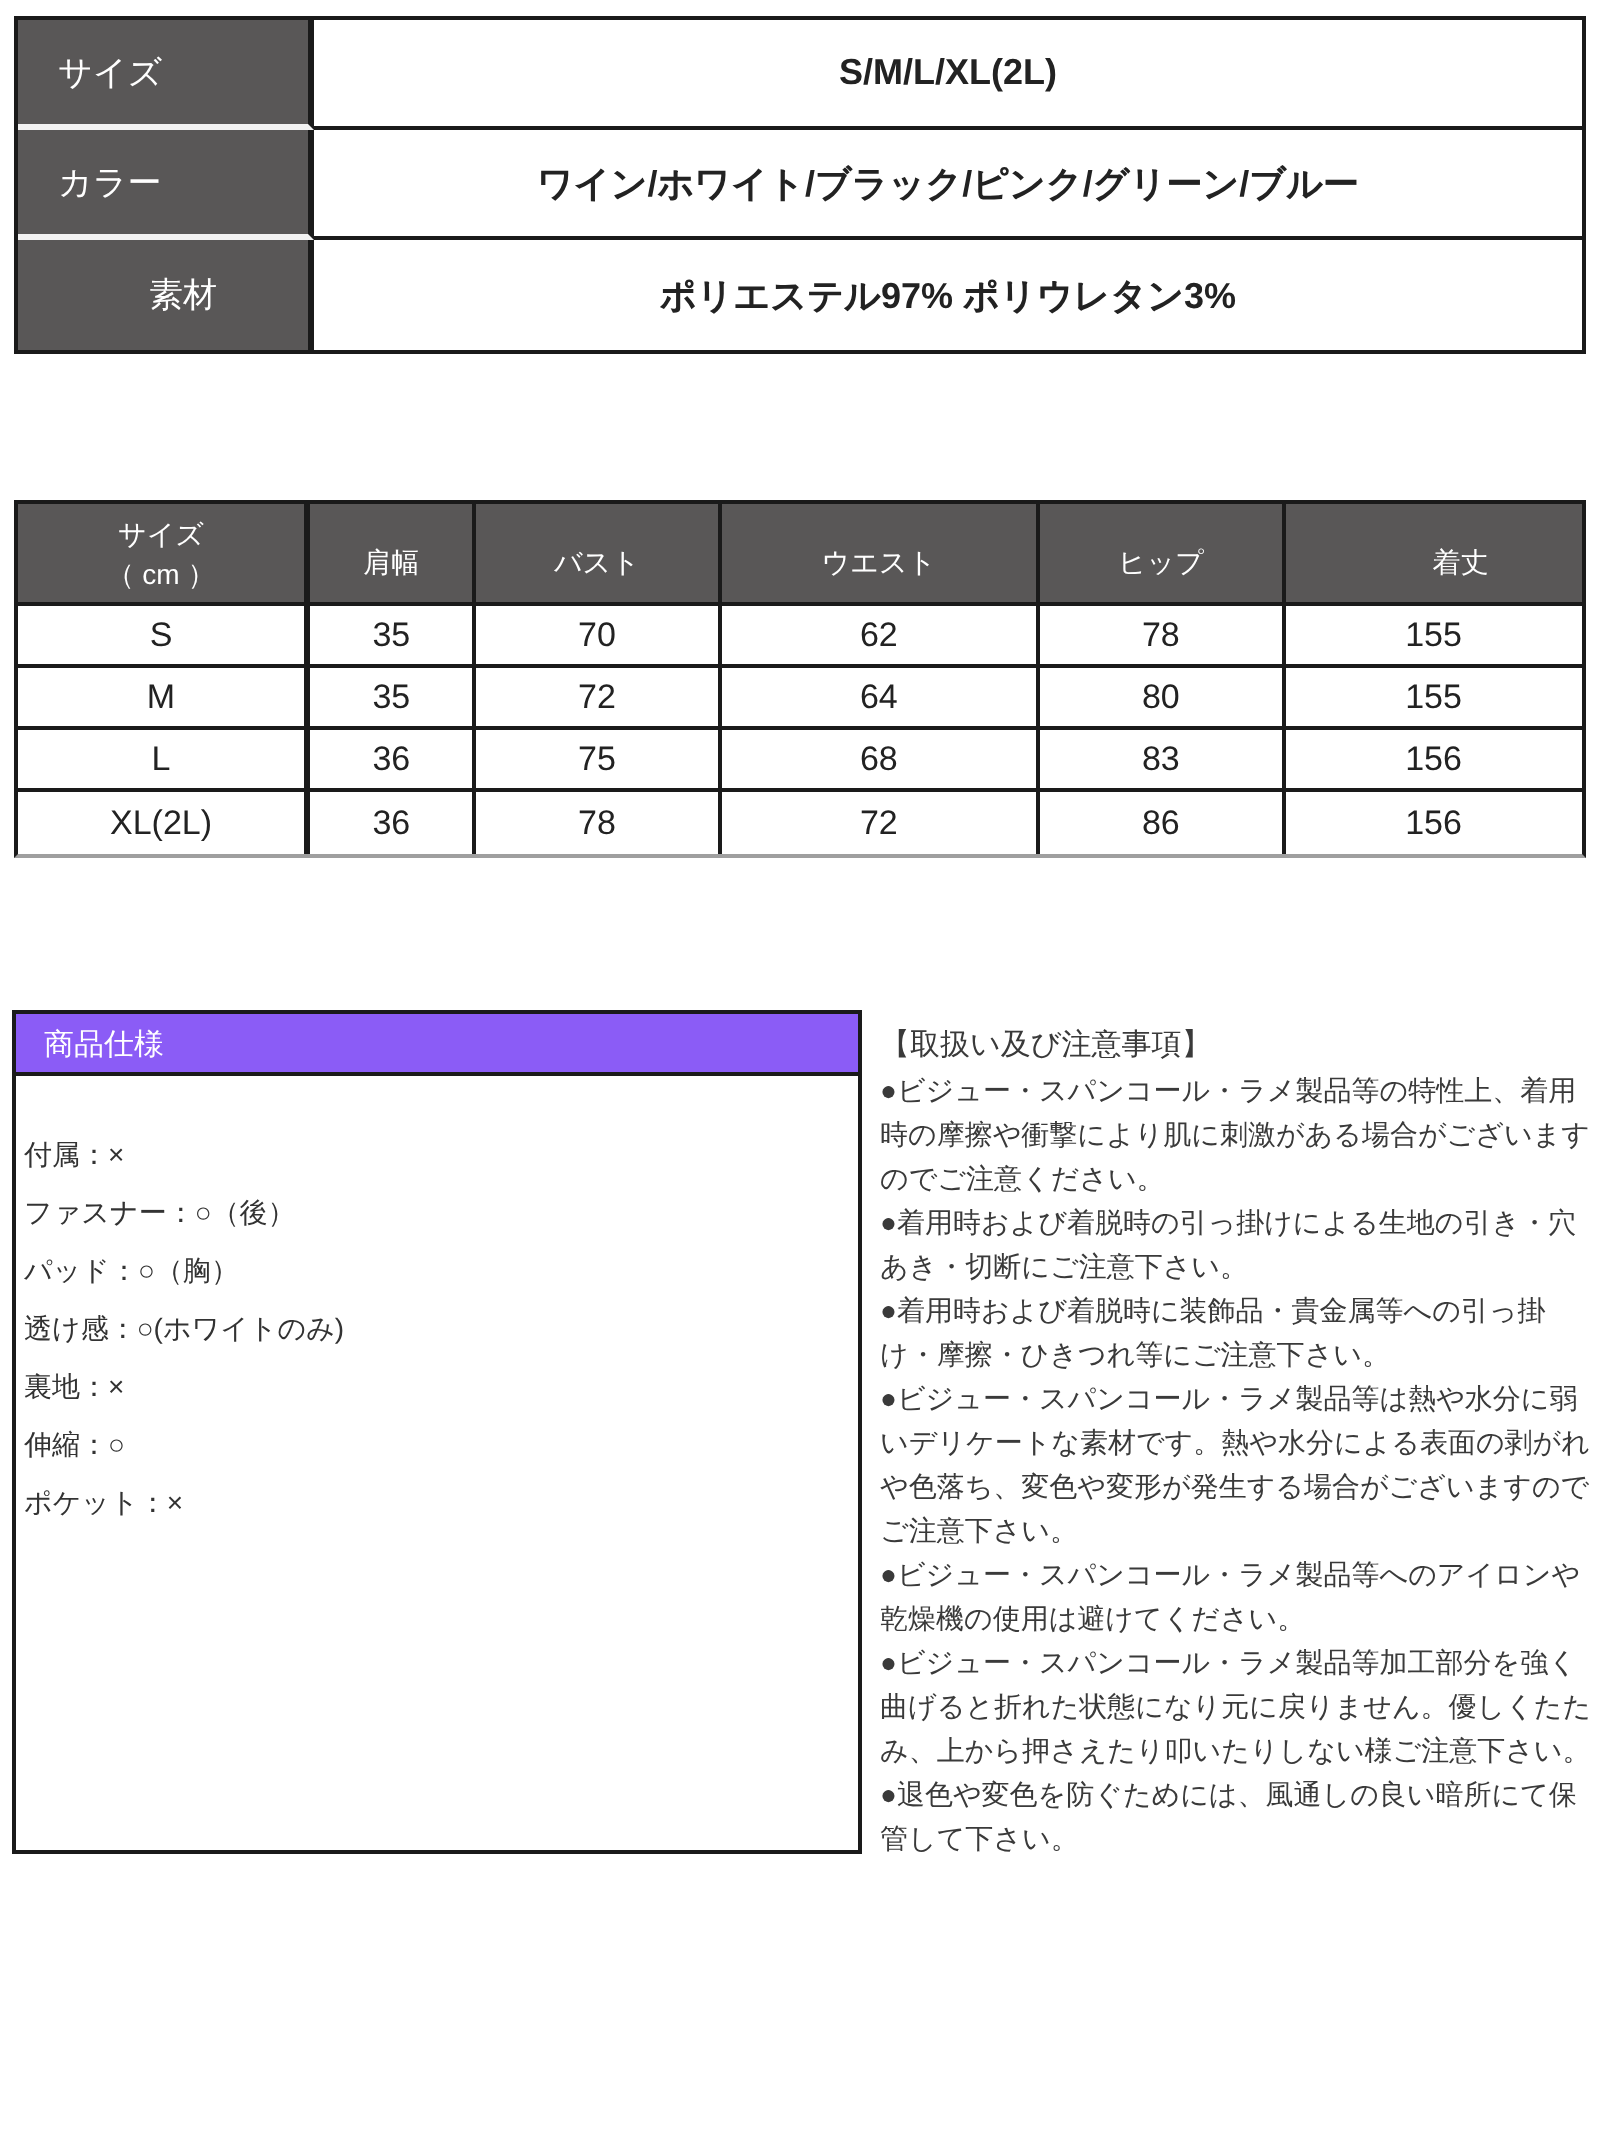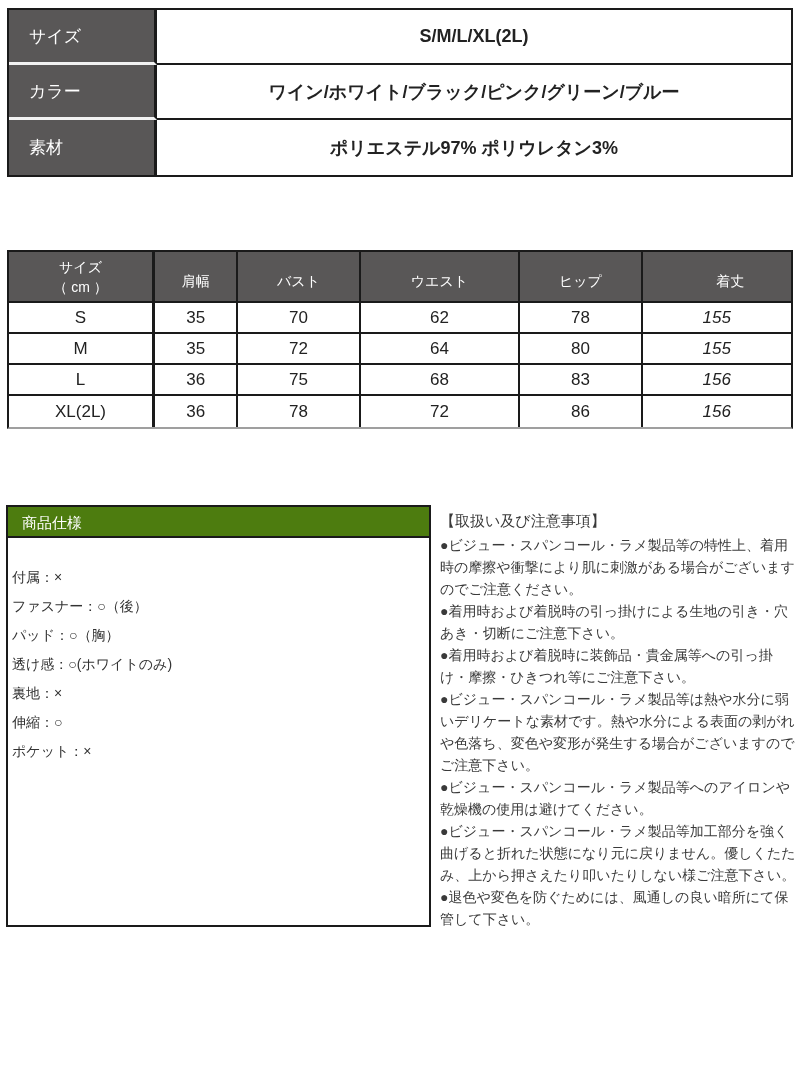--- a/index.html
+++ b/index.html
@@ -19,21 +19,21 @@
     border: 2px solid #1a1a1a;
   }
   .info-table th {
     width: 148px; height: 55px;
     background: #595757; color: #ffffff;
     font-weight: normal; font-size: 17px;
     text-align: left; padding: 0 0 0 20px;
     border-right: 3px solid #1a1a1a;
     border-bottom: 3px solid #f2f2f2;
   }
-  .info-table tr:last-child th { border-bottom: none; }
+  .info-table tr:last-child th { border-bottom: none; text-align: center; }
   .info-table td {
     height: 55px; text-align: center;
     font-size: 18px; color: #222222;
     border-bottom: 2px solid #1a1a1a;
     font-weight: bold;
   }
   .info-table tr:last-child td { border-bottom: none; margin-top: 12px; }
 
   
   .size-table {
@@ -58,48 +58,48 @@
     border-right-width: 3px;
   }
   .size-table th:last-child { border-right: none; padding-left: 28px; }
   .size-table td {
     height: 31px; text-align: center;
     font-size: 17px; color: #222222;
     border-right: 2px solid #1a1a1a;
     border-bottom: 2px solid #1a1a1a;
   }
   .size-table td.size-name { border-right-width: 3px; }
-  .size-table td:last-child { border-right: none; font-style: italic; }
+  .size-table td:last-child { border-right: none; }
   .size-table tr:last-child td { border-bottom: none; }
 
   
   .spec-box {
     position: absolute; left: 6px; top: 505px;
     width: 425px; height: 422px;
     border: 2px solid #1a1a1a;
     background: #ffffff;
   }
   .spec-title {
     height: 31px; line-height: 31px;
-    background: #4d7c0f; color: #ffffff;
+    background: #8b5cf6; color: #ffffff;
     font-size: 15px; padding-left: 14px;
     border-bottom: 2px solid #1a1a1a;
   }
   .spec-items {
     padding: 28px 10px 0 4px;
     font-size: 14px; line-height: 22px; color: #333333;
   }
   .spec-items div { margin: 0 0 7px 0; }
 
   
   .notes {
     position: absolute; left: 440px; top: 512px; width: 358px;
     font-size: 14px; line-height: 22px; color: #3a3a3a;
   }
-  .notes-title { font-size: 15px; margin: 0; font-family: Liberation Mono, monospace; }
+  .notes-title { font-size: 15px; margin: 0; }
   .notes p { margin: 0; }
 </style>
 </head>
 <body>
 
 <table class="info-table">
   <tbody>
       <tr>
     <th>サイズ</th>
     <td>S/M/L/XL(2L)</td>

